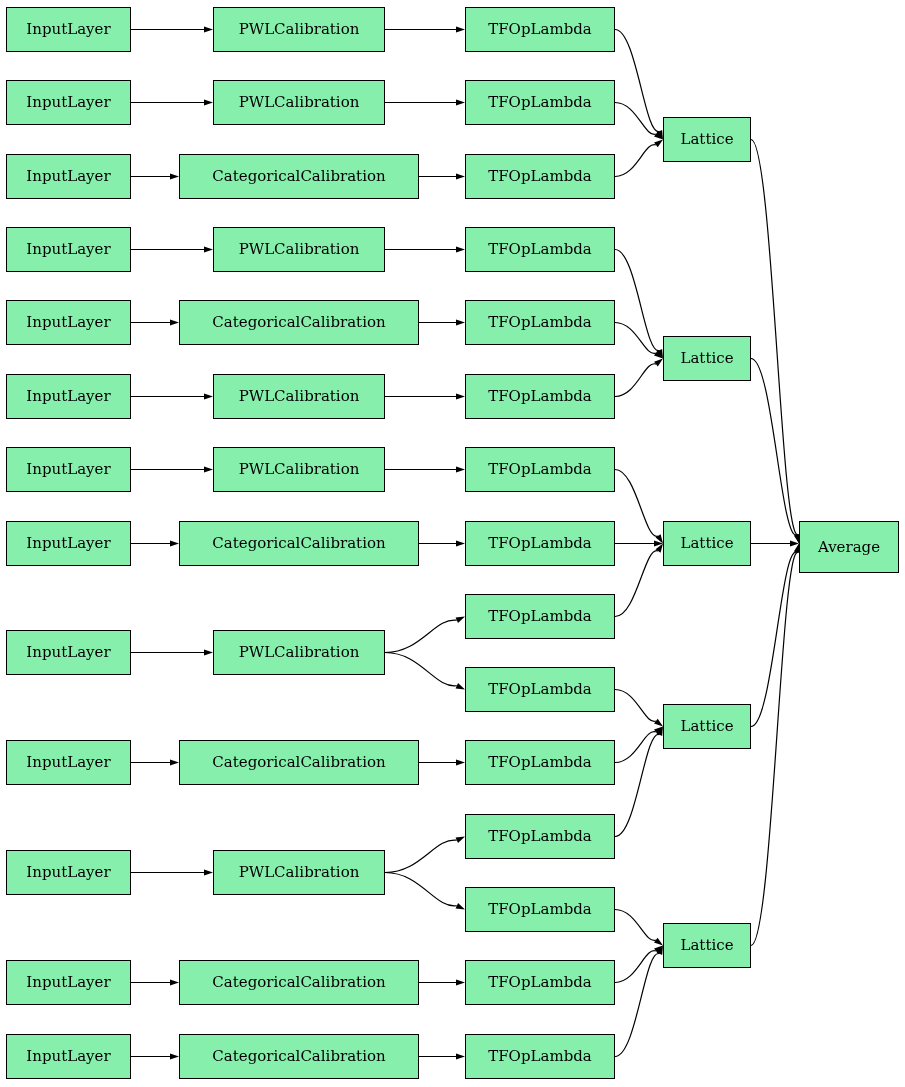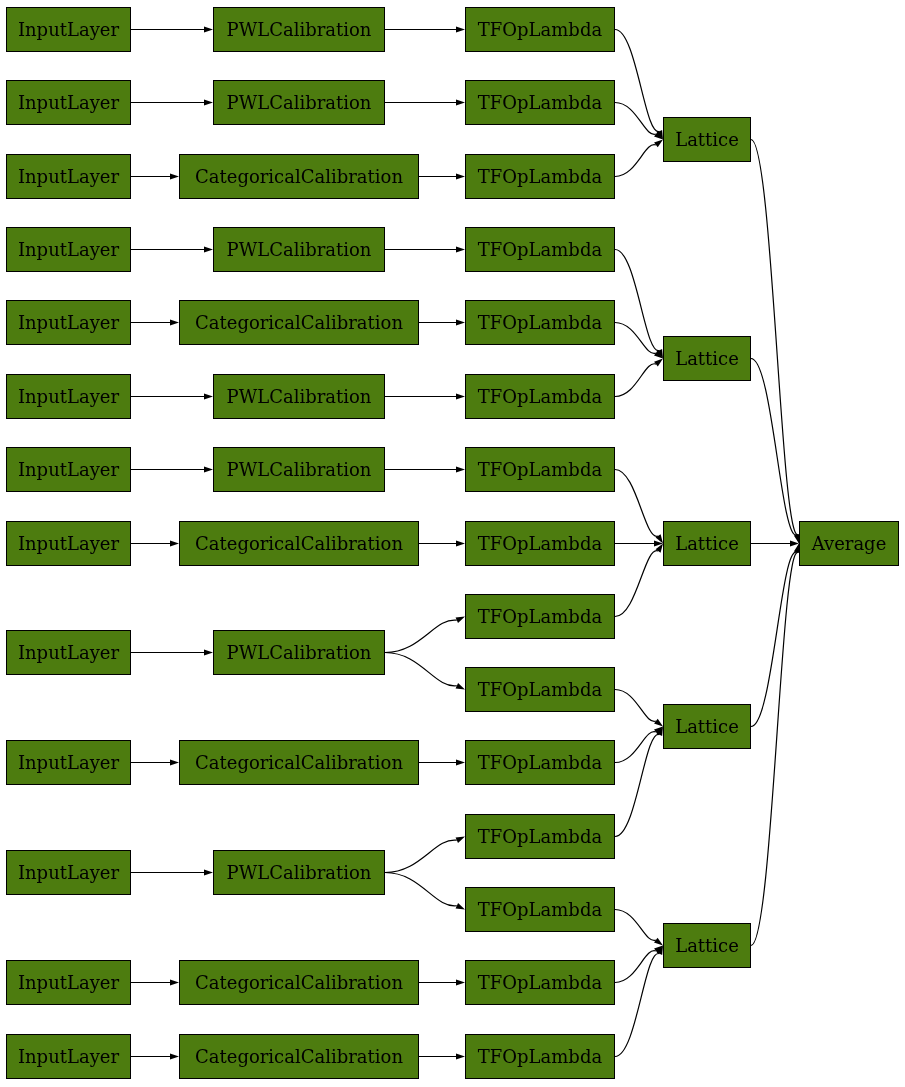--- a/index.html
+++ b/index.html
@@ -12,25 +12,25 @@
     width: 905px;
     height: 1087px;
     background: #ffffff;
     font-family: "DejaVu Serif", serif;
     overflow: hidden;
   }
   .node {
     position: absolute;
     box-sizing: border-box;
     border: 1px solid #000000;
-    background: #4d7c0f;
+    background: #86efac;
     display: flex;
     align-items: center;
     justify-content: center;
-    font-size: 18px;
+    font-size: 15px;
     color: #000000;
     line-height: 1;
     white-space: nowrap;
   }
   svg.edges {
     position: absolute;
     left: 0;
     top: 0;
     width: 905px;
     height: 1087px;
@@ -188,15 +188,15 @@
       <div class="node" style="left: 465px; top: 740px; width: 150px; height: 45px;">TFOpLambda</div>
       <div class="node" style="left: 465px; top: 814px; width: 150px; height: 45px;">TFOpLambda</div>
       <div class="node" style="left: 465px; top: 887px; width: 150px; height: 45px;">TFOpLambda</div>
       <div class="node" style="left: 465px; top: 960px; width: 150px; height: 45px;">TFOpLambda</div>
       <div class="node" style="left: 465px; top: 1034px; width: 150px; height: 45px;">TFOpLambda</div>
       <div class="node" style="left: 663px; top: 117px; width: 88px; height: 45px;">Lattice</div>
       <div class="node" style="left: 663px; top: 336px; width: 88px; height: 45px;">Lattice</div>
       <div class="node" style="left: 663px; top: 521px; width: 88px; height: 45px;">Lattice</div>
       <div class="node" style="left: 663px; top: 704px; width: 88px; height: 45px;">Lattice</div>
       <div class="node" style="left: 663px; top: 923px; width: 88px; height: 45px;">Lattice</div>
-      <div class="node" style="left: 799px; top: 521px; width: 100px; height: 45px;">Average</div>
+      <div class="node" style="left: 799px; top: 521px; width: 100px; height: 52px;">Average</div>
     </div>
 </div>
 
 </body></html>

